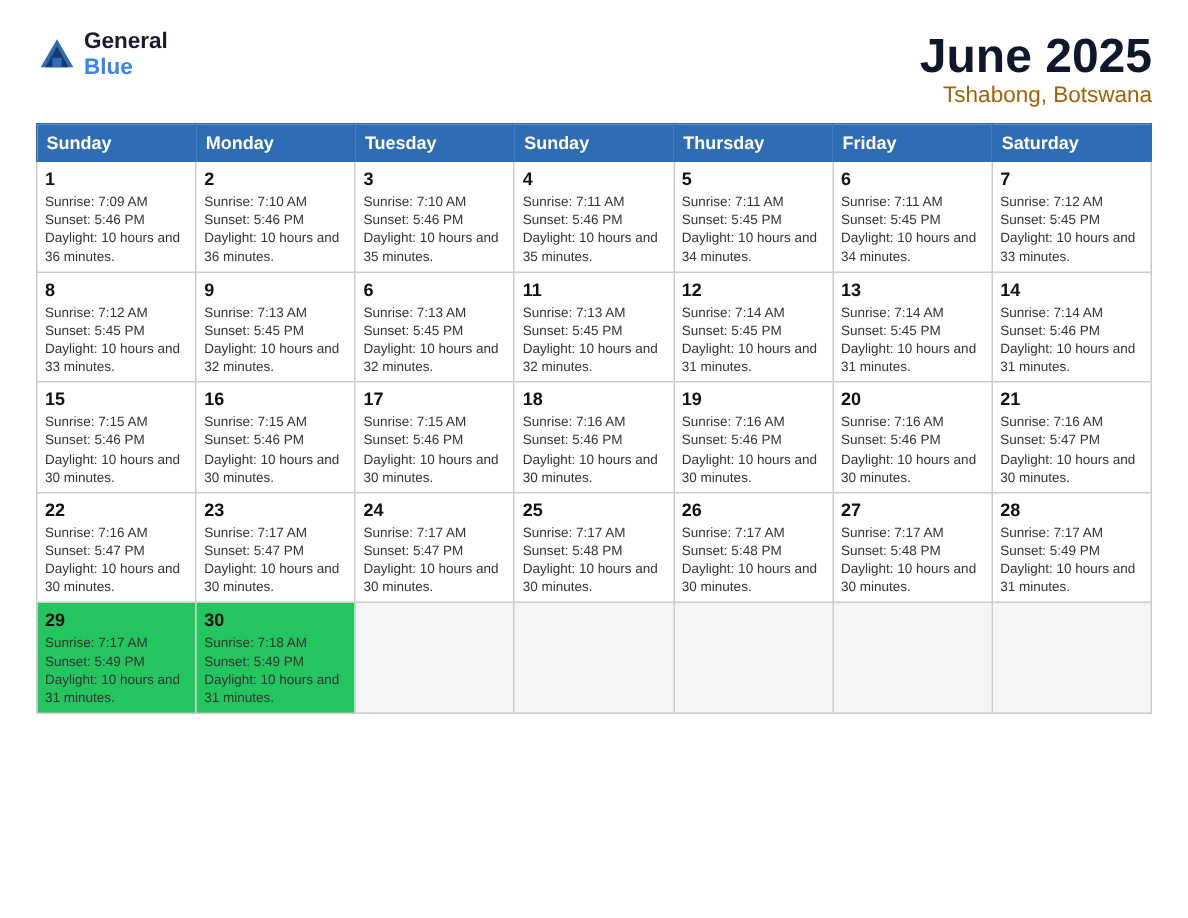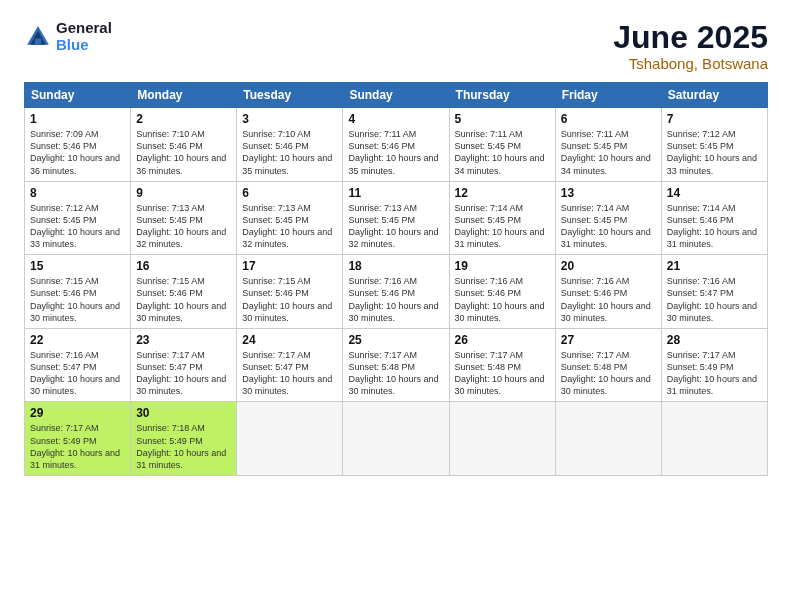--- a/index.html
+++ b/index.html
@@ -96,21 +96,21 @@
     }
     .cell-info {
       font-size: 9px;
       line-height: 1.35;
       color: #333;
     }
     tr:last-child td {
       background: #f5f5f5;
     }
     tr:last-child td.has-data {
-      background: #bef264;
+      background: #22c55e;
     }
   </style>
 </head>
 <body>
 
 <div class="page">
   <div class="header">
     <div class="logo">
       <svg class="logo-icon" viewBox="0 0 36 36">
         <polygon points="18,4 32,28 4,28" fill="#2e6db4"></polygon>

